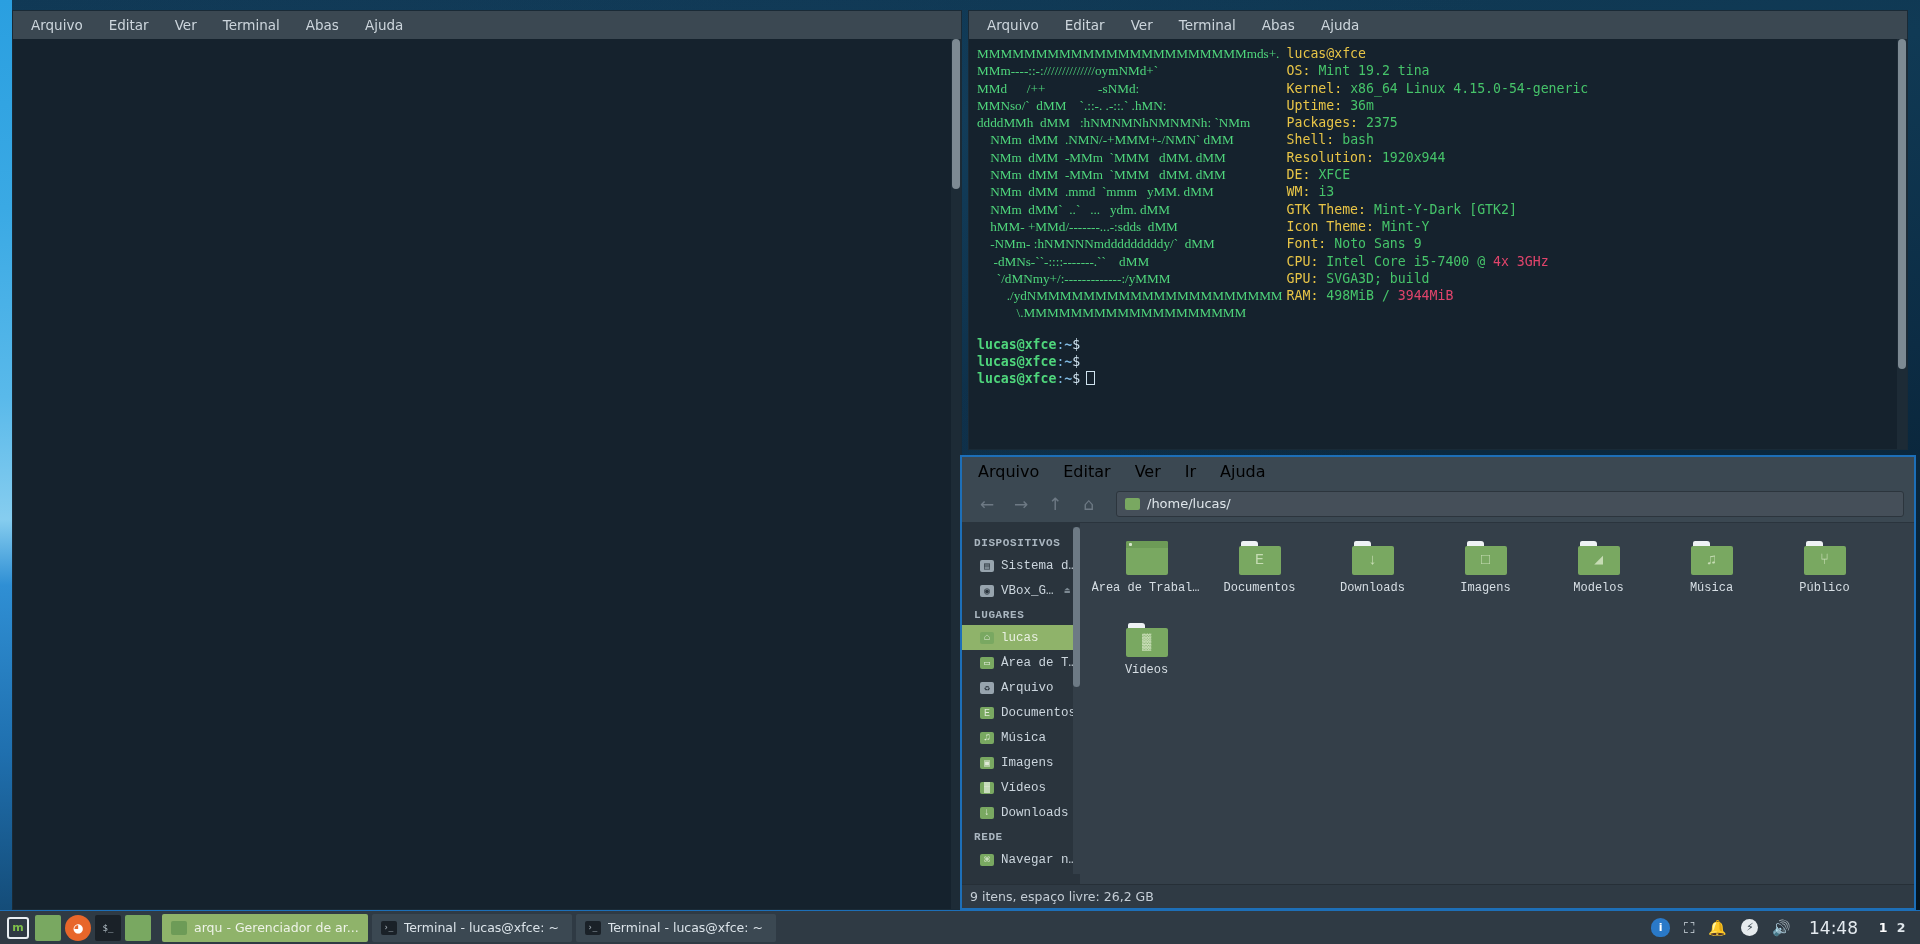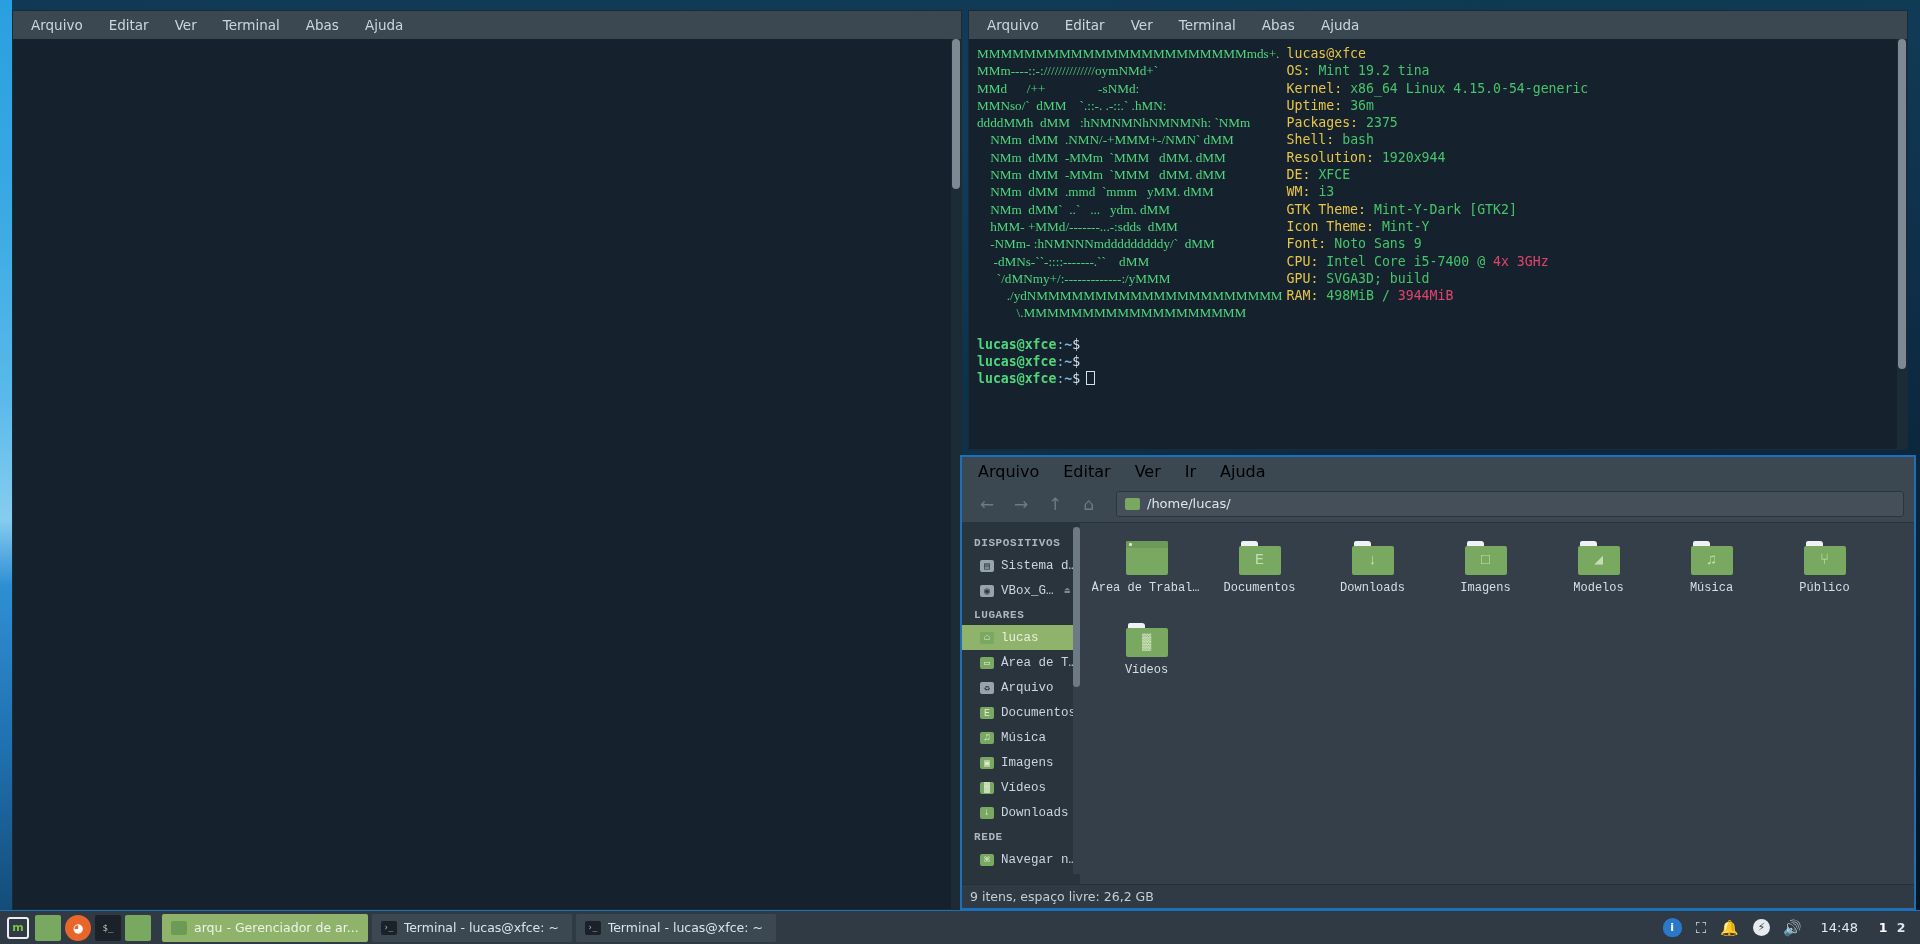--- a/index.html
+++ b/index.html
@@ -243,21 +243,21 @@
   .tray-ico.shield {
     width:19px; height:19px; background:#2a79c8; color:#fff; font-size:11px;
     font-weight:bold; border-radius:50% 50% 45% 45%;
     display:flex; align-items:center; justify-content:center;
   }
   .tray-ico.update {
     width:17px; height:17px; background:#e6ebee; color:#3b4852;
     border-radius:50%; font-size:11px; font-weight:bold;
     display:flex; align-items:center; justify-content:center;
   }
-  #tb-clock { font-size:13px; color:#e4eaef; padding:0 4px; }
+  #tb-clock { font-size:17px; color:#e4eaef; padding:0 4px; }
   .ws { font-size:12.5px; color:#dfe6eb; font-weight:bold; width:14px; text-align:center; }
   .ws.on { color:#ffffff; }
 </style>
 </head>
 <body>
 
 <div id="desktop"></div>
 <div id="sky-strip-left"></div>
 
 <div id="conky">

